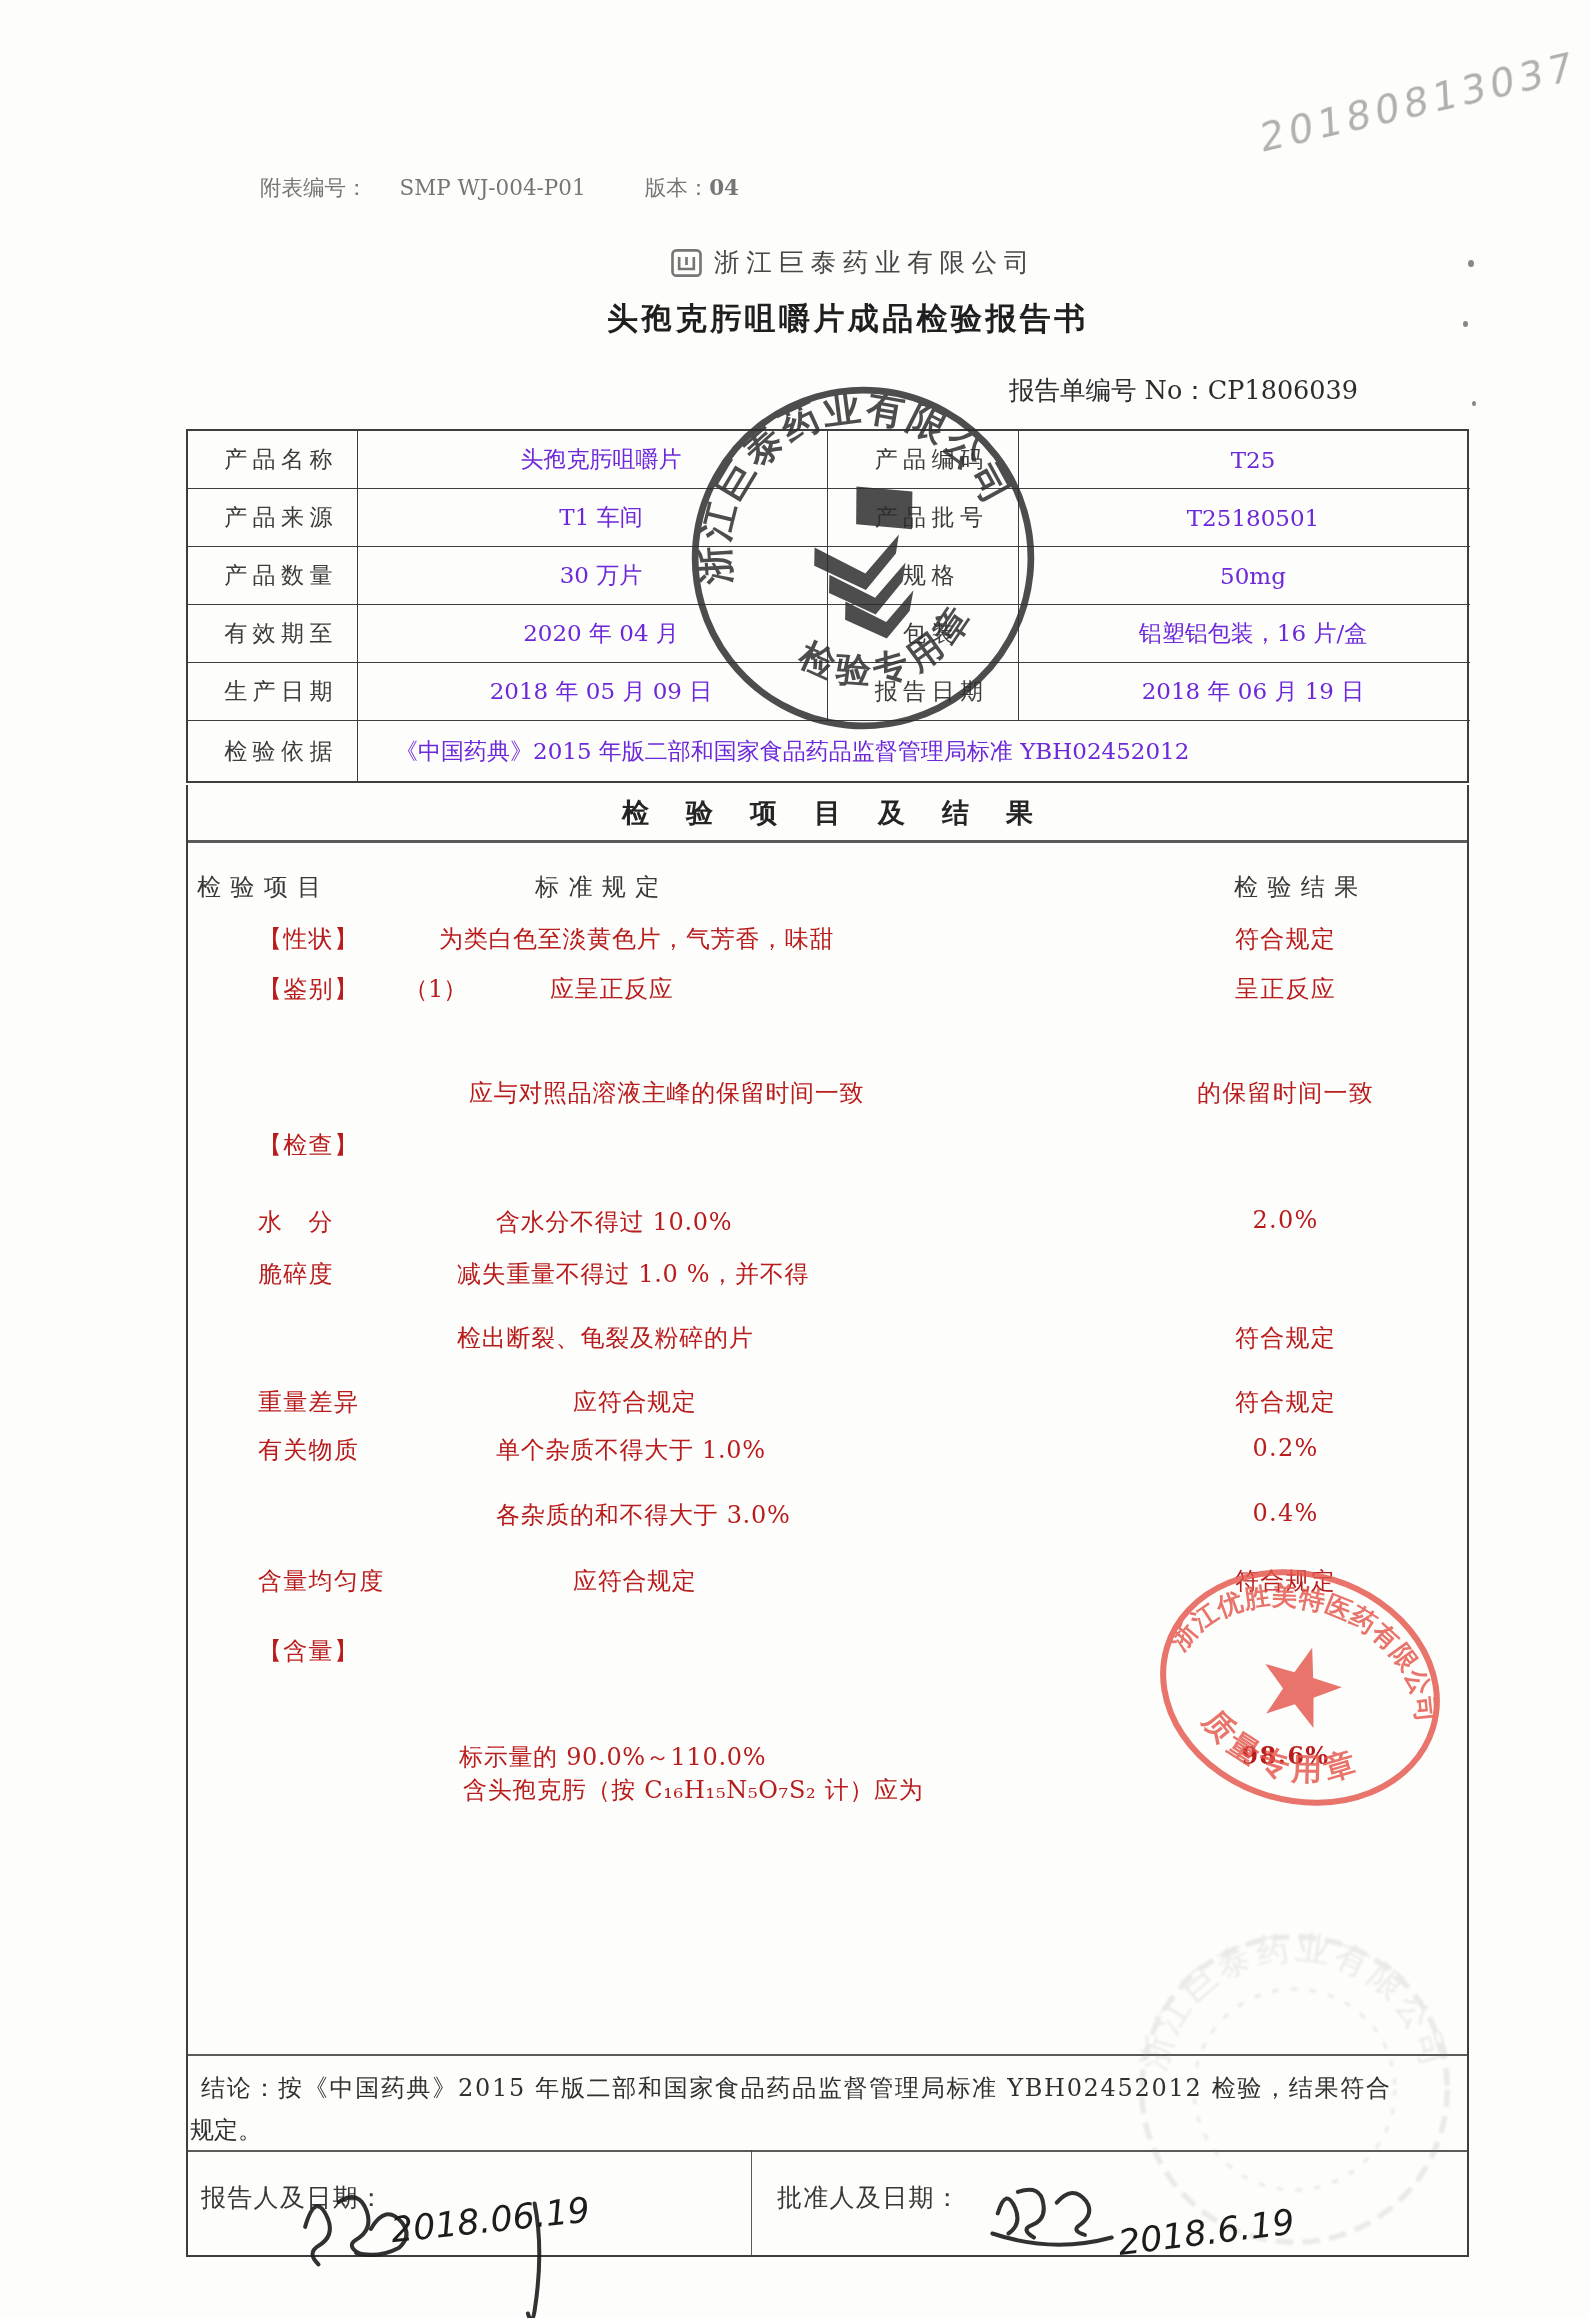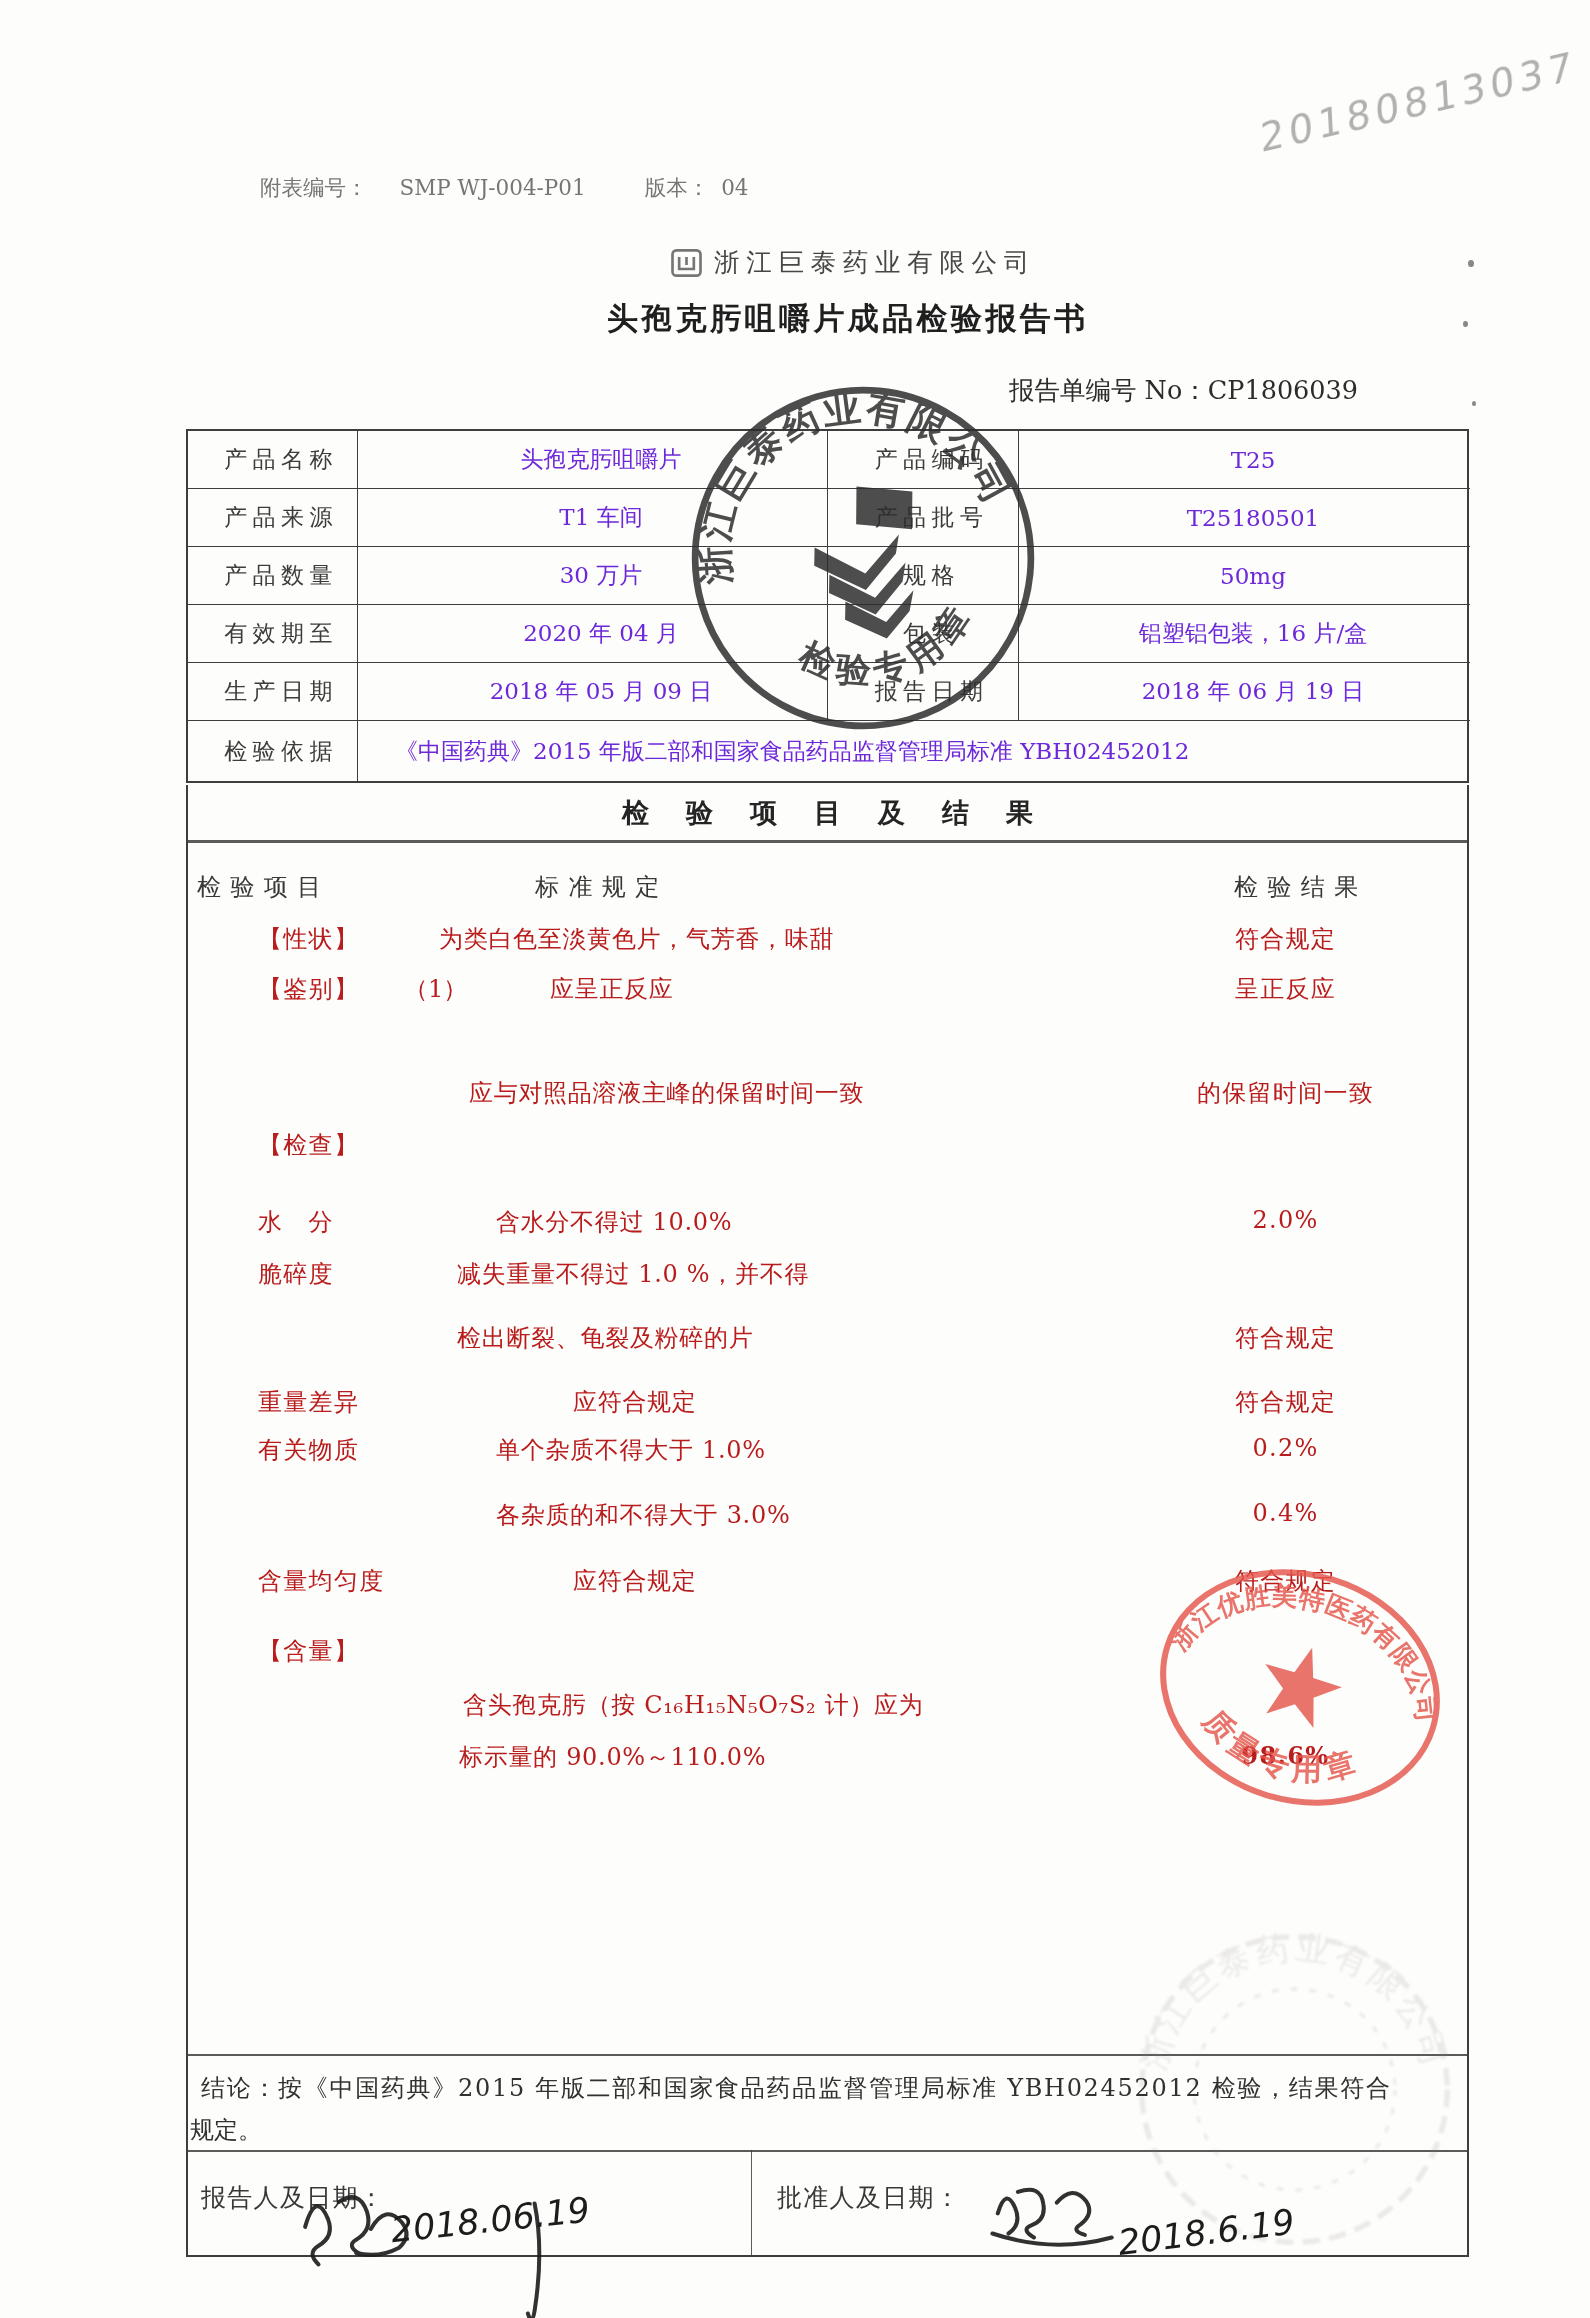--- a/index.html
+++ b/index.html
@@ -12,21 +12,21 @@
   .hline{position:absolute;background:#3e3e3e;height:1.3px;opacity:.85;z-index:1;}
   .vline{position:absolute;background:#3e3e3e;width:1.3px;opacity:.85;z-index:1;}
   
   .pencil-note{
     position:absolute; left:1256px; top:79px; z-index:4;
     font-family:"DejaVu Sans","Liberation Sans",sans-serif;
     font-size:39px; color:#9d9d9d; opacity:.8; letter-spacing:4.7px;
     transform:rotate(-13deg) skewX(-10deg); filter:blur(0.3px); white-space:nowrap;
   }
   .form-meta{position:absolute; top:173px; left:260px; font-size:21.5px; color:#5f5f5f; opacity:.85; white-space:nowrap; z-index:2;}
-  .form-meta .gap1{margin-left:32px;} .form-meta .gap2{margin-left:59px;} .form-meta .gap3{margin-left:12px;}
+  .form-meta .gap1{margin-left:32px;} .form-meta .gap2{margin-left:59px;} .form-meta .gap3{font-weight:bold;}
   .company-line{position:absolute; top:245px; left:671px; display:flex; align-items:center; z-index:2;}
   .company-logo{width:31px;height:28px;margin-right:12px;opacity:.75;}
   .company-name{font-size:25.5px; letter-spacing:6.7px; color:#474747; white-space:nowrap;}
   .doc-title{position:absolute; top:298px; left:607px; font-size:31px; font-weight:bold; letter-spacing:3.4px; color:#1f1f1f; white-space:nowrap; z-index:2;}
   .report-no{position:absolute; top:373px; left:1009px; font-size:25.5px; color:#2c2c2c; white-space:nowrap; z-index:2;}
   
   .info{
     position:absolute; left:186px; top:429px; width:1283px; z-index:2;
     display:grid; grid-template-columns:170px 470px 191px 451px;
     border:2px solid #3e3e3e; box-sizing:border-box; background:transparent;
@@ -176,21 +176,21 @@
     <span class="rres">0.4%</span>
   </div>
   <div class="rrow" style="top:1565px;">
     <span class="ritem">含量均匀度</span>
     <span class="rspec" style="left:573px;">应符合规定</span>
     <span class="rres">符合规定</span>
   </div>
   <div class="rrow" style="top:1635px;">
     <span class="ritem">【含量】</span>
   </div>
-  <div class="rrow" style="top:1689px;">
+  <div class="rrow" style="top:1774px;">
     <span class="rspec" style="left:463px;">含头孢克肟（按 C₁₆H₁₅N₅O₇S₂ 计）应为</span>
   </div>
   <div class="rrow" style="top:1741px;">
     <span class="rspec" style="left:459px;">标示量的 90.0%～110.0%</span>
     <span class="rres" style="font-weight:bold;">98.6%</span>
   </div>
 
   <div class="hline" style="left:186px; top:2054px; width:1283px; height:2px;"></div>
   <div class="concl1">结论：按《中国药典》2015 年版二部和国家食品药品监督管理局标准 YBH02452012 检验，结果符合</div>
   <div class="concl2">规定。</div>

